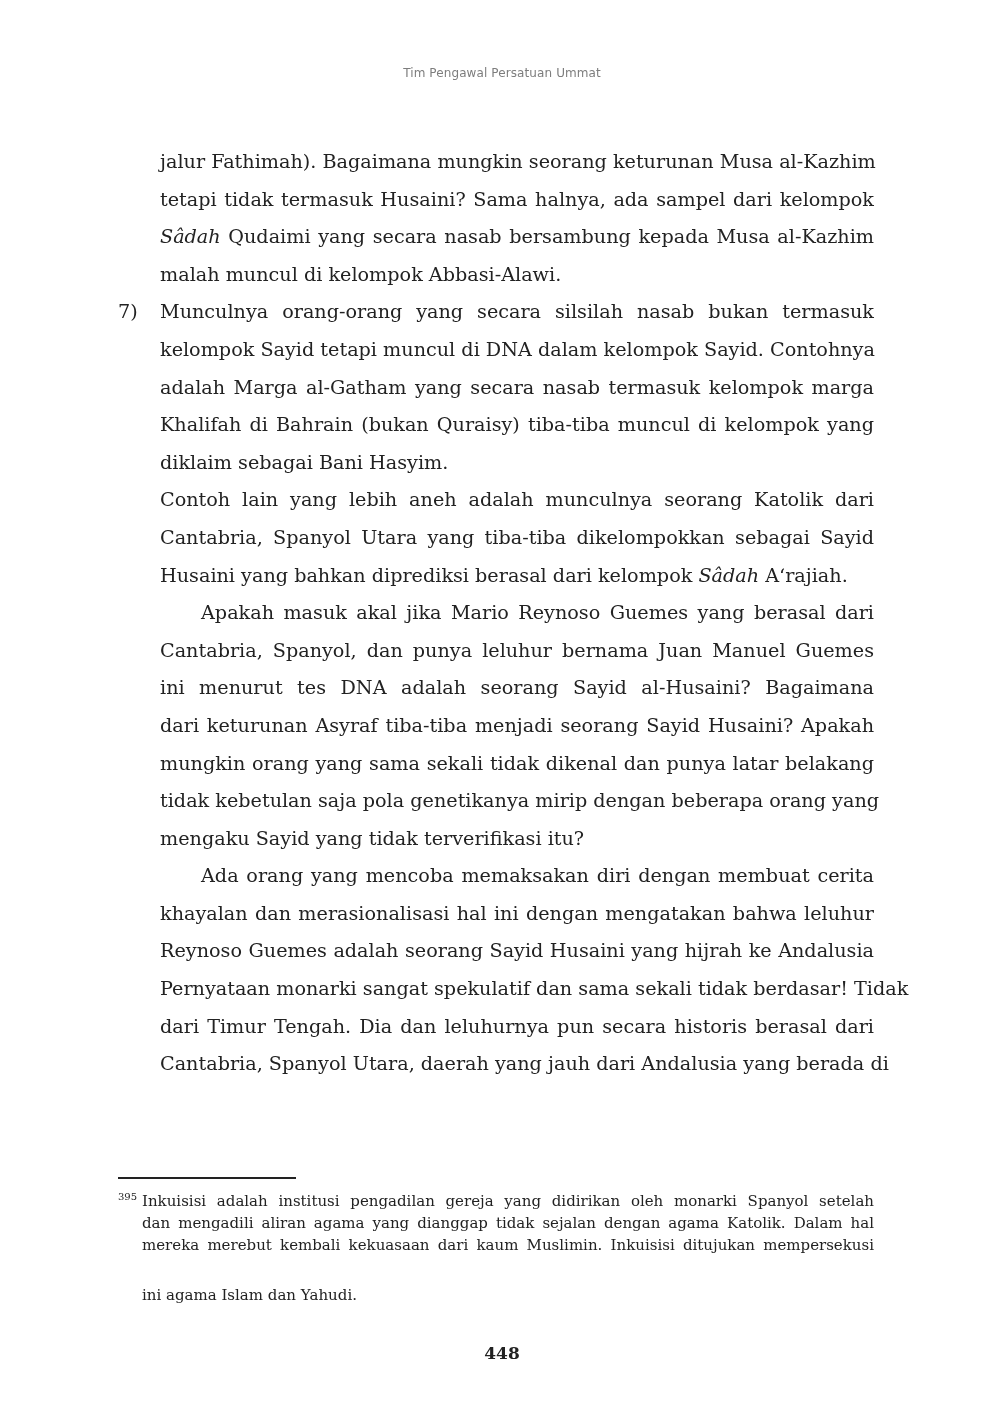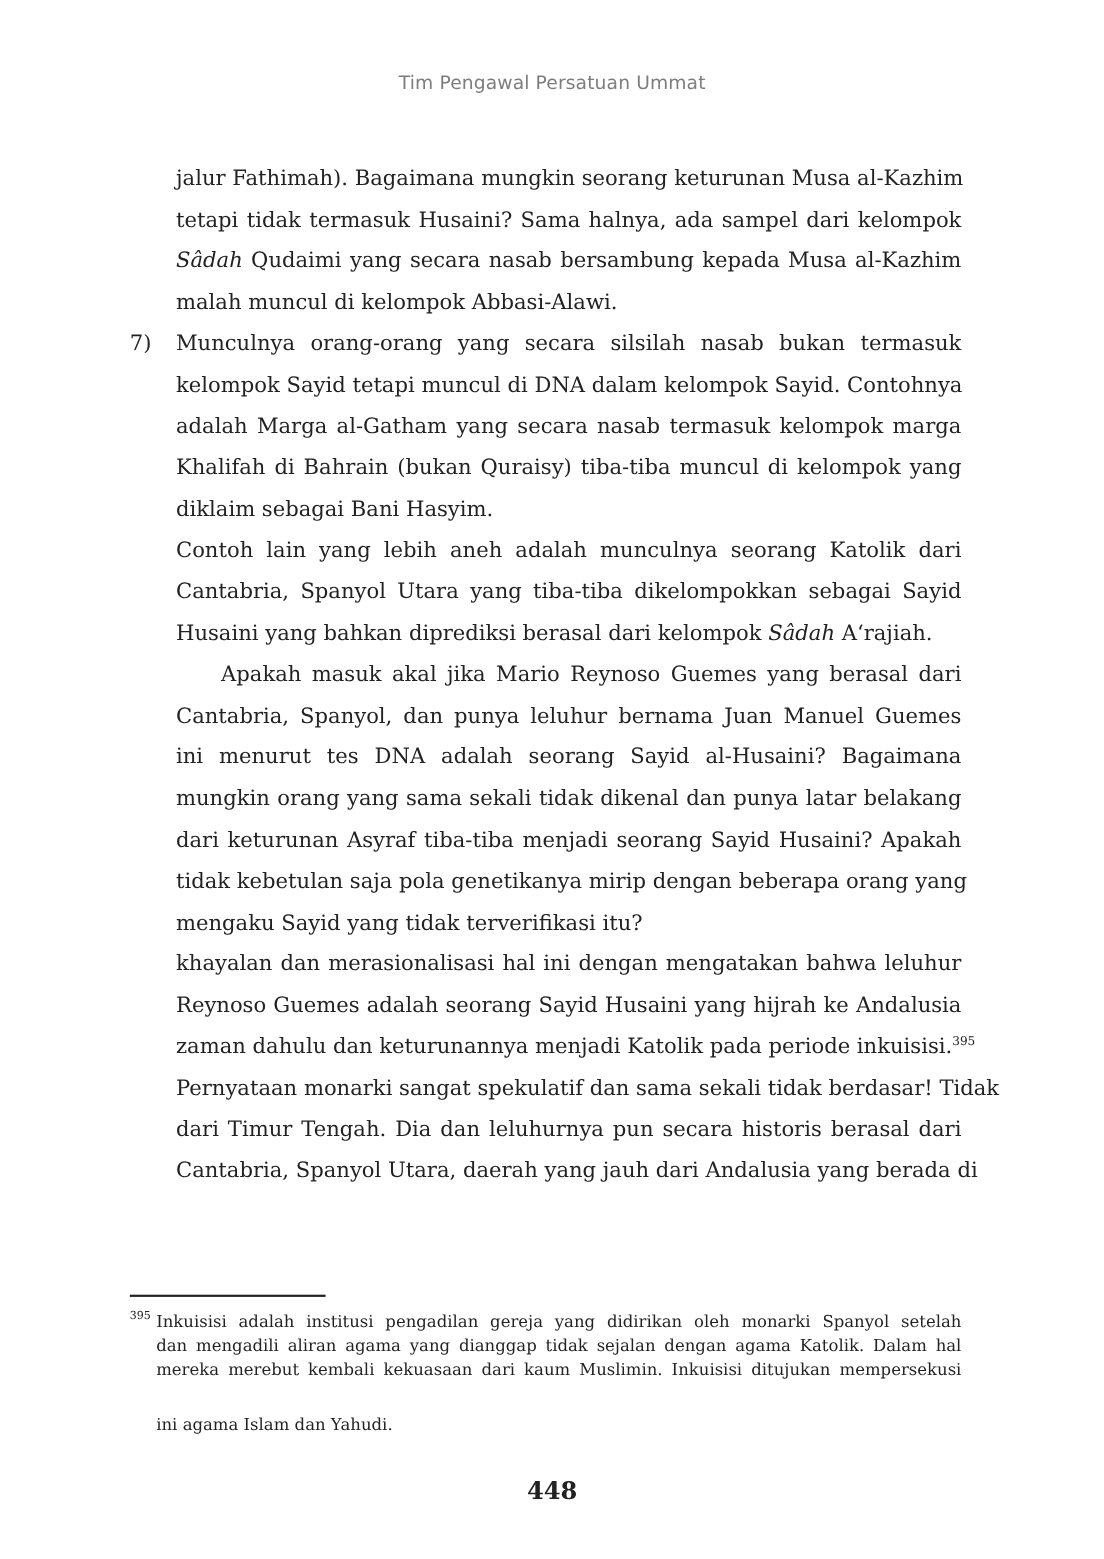--- a/index.html
+++ b/index.html
@@ -1,20 +1,20 @@
 <!DOCTYPE html>
 <html><head>
 <meta charset="utf-8">
 <style>
   html, body { margin: 0; padding: 0; background: #ffffff; }
   body { width: 1004px; height: 1417px; position: relative; overflow: hidden; }
   .page { position: absolute; left: 0; top: 0; width: 1004px; height: 1417px; background: #ffffff; }
   .running-header {
     position: absolute; top: 66px; left: 0; width: 1004px; text-align: center;
-    font-family: "DejaVu Sans", sans-serif; font-size: 17px; color: #7d7d7d; letter-spacing: 0.1px;
+    font-family: "DejaVu Sans", sans-serif; font-size: 12px; color: #7d7d7d; letter-spacing: 0.1px;
   }
   .body-text {
     position: absolute; left: 160px; width: 714px; top: 143px;
     font-family: "DejaVu Serif", serif; font-size: 19.2px; line-height: 37.6px; color: #222222;
   }
   .line { display: block; text-align: justify; text-align-last: justify; white-space: nowrap; height: 37.6px; }
   .line.last { text-align-last: left; }
   .line.indent { text-indent: 41px; }
   .list-number { position: absolute; left: -42px; }
   .rel { position: relative; }
@@ -24,21 +24,21 @@
   .footnote {
     position: absolute; left: 118px; top: 1190px; width: 756px;
     font-family: "DejaVu Serif", serif; font-size: 15px; line-height: 22px; color: #222222;
   }
   .footnote .fn-num { position: absolute; left: 0; top: -4px; font-size: 10px; }
   .footnote .fn-body { margin-left: 24px; }
   .footnote .fline { display: block; text-align: justify; text-align-last: justify; white-space: nowrap; }
   .footnote .fline.last { text-align-last: left; margin-top: 28px; }
   .page-number {
     position: absolute; top: 1343px; left: 0; width: 1004px; text-align: center;
-    font-family: "DejaVu Serif", serif; font-size: 22px; font-weight: bold; color: #222222;
+    font-family: "DejaVu Serif", serif; font-size: 17px; font-weight: bold; color: #222222;
   }
 </style>
 </head>
 <body>
 
 <div class="page">
 
   <div class="running-header">Tim Pengawal Persatuan Ummat</div>
 
   <div class="body-text">
@@ -59,30 +59,30 @@
       <span class="line last">diklaim sebagai Bani Hasyim.</span>
       <span class="line">Contoh lain yang lebih aneh adalah munculnya seorang Katolik dari</span>
       <span class="line">Cantabria, Spanyol Utara yang tiba-tiba dikelompokkan sebagai Sayid</span>
       <span class="line last"><span>Husaini yang bahkan diprediksi berasal dari kelompok </span><em>Sâdah</em><span> A‘rajiah.</span></span>
     </div>
 
     <div>
       <span class="line indent">Apakah masuk akal jika Mario Reynoso Guemes yang berasal dari</span>
       <span class="line">Cantabria, Spanyol, dan punya leluhur bernama Juan Manuel Guemes</span>
       <span class="line">ini menurut tes DNA adalah seorang Sayid al-Husaini? Bagaimana</span>
+      <span class="line">dari keturunan Asyraf tiba-tiba menjadi seorang Sayid Husaini? Apakah</span>
       <span class="line">mungkin orang yang sama sekali tidak dikenal dan punya latar belakang</span>
-      <span class="line">dari keturunan Asyraf tiba-tiba menjadi seorang Sayid Husaini? Apakah</span>
       <span class="line">tidak kebetulan saja pola genetikanya mirip dengan beberapa orang yang</span>
       <span class="line last">mengaku Sayid yang tidak terverifikasi itu?</span>
     </div>
 
     <div>
+      <span class="line indent">Ada orang yang mencoba memaksakan diri dengan membuat cerita</span>
       <span class="line">khayalan dan merasionalisasi hal ini dengan mengatakan bahwa leluhur</span>
       <span class="line">Reynoso Guemes adalah seorang Sayid Husaini yang hijrah ke Andalusia</span>
-      <span class="line"><span>zaman dahulu dan keturunannya menjadi Katolik pada periode inkuisisi.</span><sup class="fnref">395</sup></span>
       <span class="line">Pernyataan monarki sangat spekulatif dan sama sekali tidak berdasar! Tidak</span>
       <span class="line">dari Timur Tengah. Dia dan leluhurnya pun secara historis berasal dari</span>
       <span class="line">Cantabria, Spanyol Utara, daerah yang jauh dari Andalusia yang berada di</span>
     </div>
   </div>
 
   <div class="footnote-rule"></div>
 
   <div class="footnote">
     <span class="fn-num">395</span>

